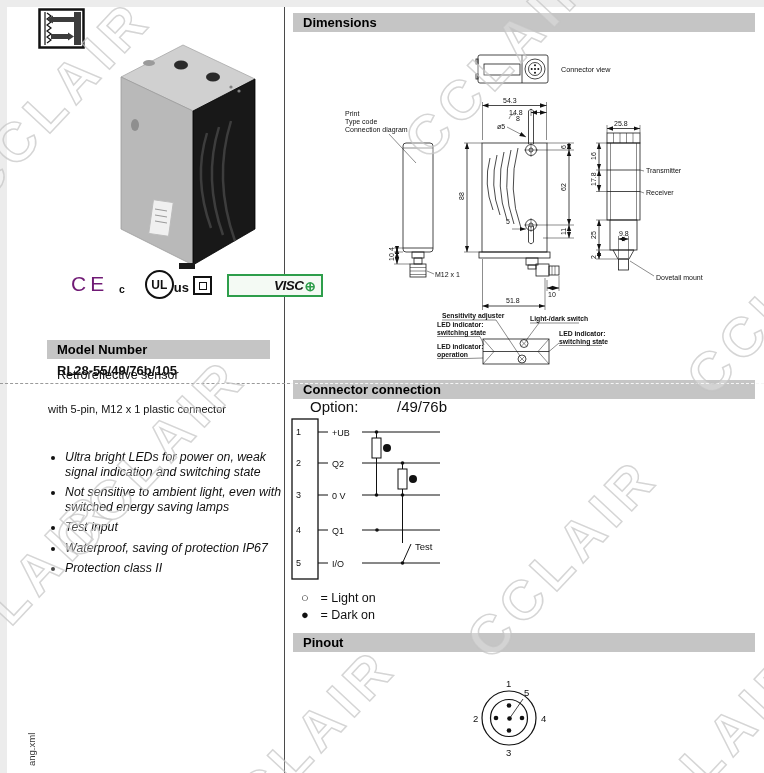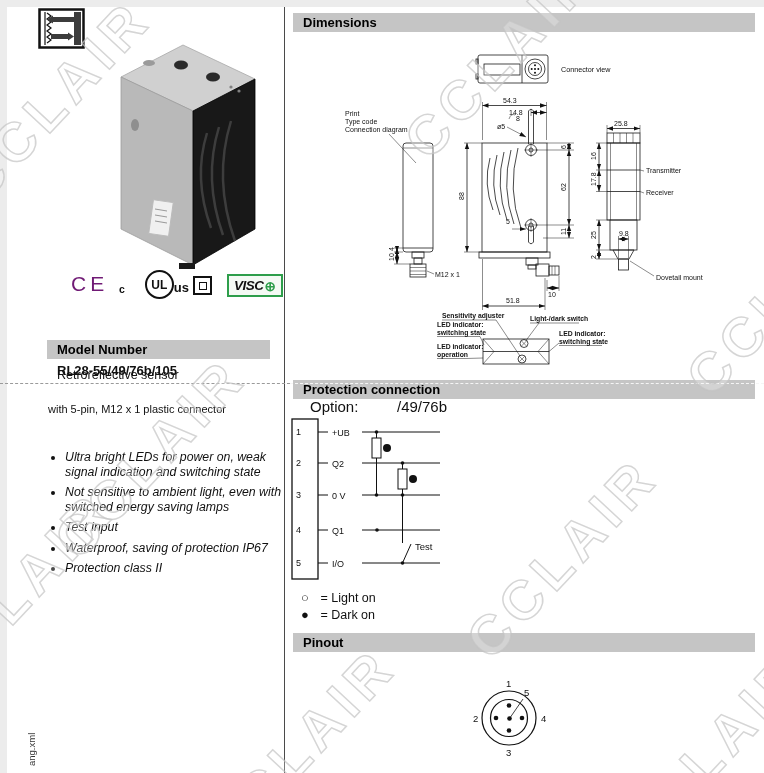--- a/index.html
+++ b/index.html
@@ -29,21 +29,21 @@
   .ul-wrap{left:119px;top:270px;display:flex;align-items:flex-end;}
   .ul-c{font-size:10.5px;font-weight:bold;margin-bottom:4px;}
   .ul-circle{width:25px;height:25px;border:2.5px solid #111;border-radius:50%;
              display:flex;align-items:center;justify-content:center;
              font-weight:bold;font-size:12px;margin-left:20px;}
   .ul-us{font-size:13px;font-weight:bold;margin-bottom:4px;text-align:center;}
   .sq-outer{left:193px;top:276px;width:15px;height:15px;border:2px solid #111;
             display:flex;align-items:center;justify-content:center;}
   .sq-inner{width:6px;height:6px;border:1.5px solid #111;}
   .visco{left:227px;top:274px;width:52px;height:19px;border:2px solid #2e9e4b;background:#f4faf4;
-         display:flex;align-items:center;justify-content:center;}
+         display:flex;align-items:center;justify-content:center;padding-left:40px;}
   .visco-txt{font-weight:800;font-style:italic;font-size:13.5px;letter-spacing:-0.5px;}
   .visco-sym{color:#2e9e4b;font-weight:bold;font-size:13.5px;margin-left:1px;}
   
   .wm{position:absolute;z-index:50;pointer-events:none;font-weight:bold;font-size:55px;
       letter-spacing:7px;color:rgba(255,255,255,0.25);
       -webkit-text-stroke:1.5px rgba(195,195,195,0.7);
       transform:translate(-50%,-50%) rotate(-47deg);}
   .side-text{position:absolute;left:26px;top:766px;transform:rotate(-90deg);
              transform-origin:0 0;font-size:9.5px;color:#333;}
   svg text{font-family:"Liberation Sans",sans-serif;}
@@ -335,21 +335,21 @@
         <text x="144" y="319">LED indicator:</text>
         <text x="144" y="327">operation</text>
         <text x="266" y="306">LED indicator:</text>
         <text x="266" y="314">switching state</text>
       </g>
     </g>
   </svg>
 
   <div class="cut cut-l"></div>
 
-  <div class="hbar hbar-right" style="top:380px;">Protection connection</div>
+  <div class="hbar hbar-right" style="top:380px;">Connector connection</div>
   <div class="cut cut-r"></div>
 
   <div class="txt option-label" style="left:310px;top:398px;">Option:</div>
   <div class="txt option-label" style="left:397px;top:398px;">/49/76b</div>
 
   <svg class="abs" style="left:290px;top:415px;" width="200" height="170" viewBox="0 0 200 170" fill="none" stroke="#111" stroke-width="1">
     <rect x="2" y="4" width="26" height="160" stroke-width="1.3"></rect>
     <line x1="28" y1="17" x2="38" y2="17"></line>
     <line x1="28" y1="48" x2="38" y2="48"></line>
     <line x1="28" y1="80" x2="38" y2="80"></line>

